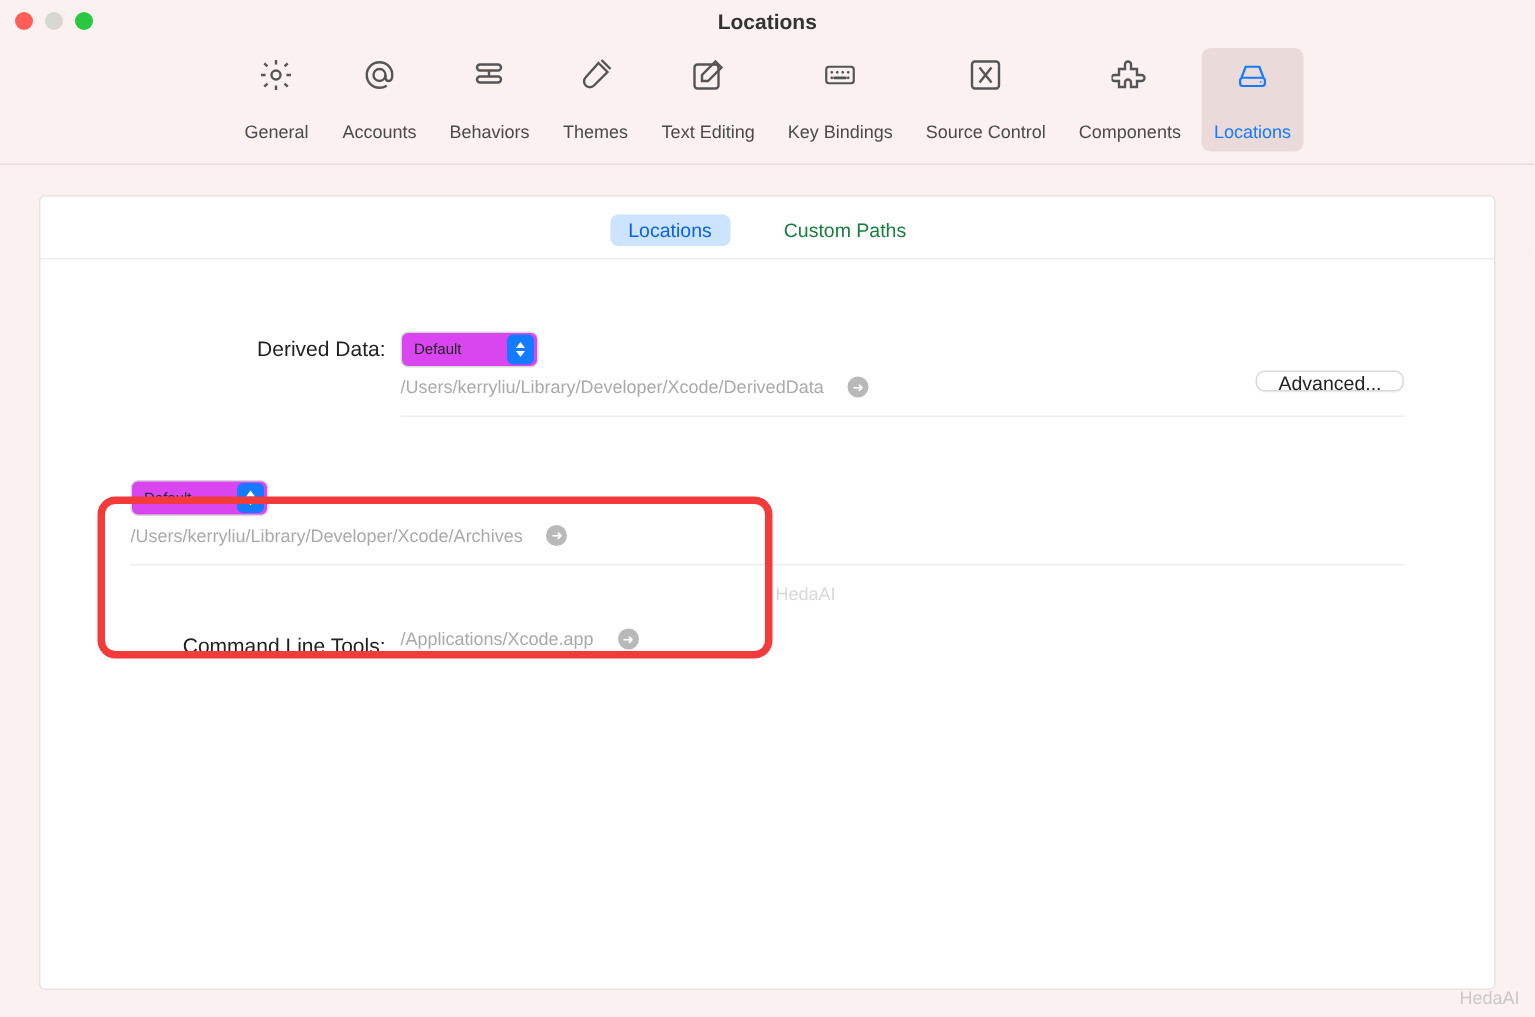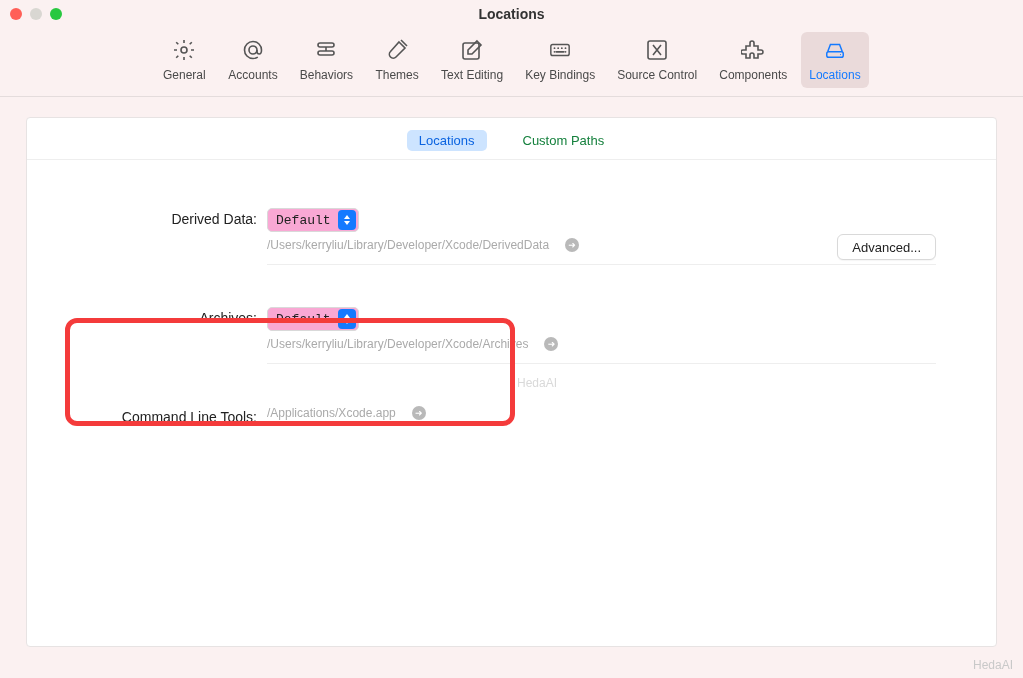--- a/index.html
+++ b/index.html
@@ -53,21 +53,21 @@
     border-bottom: 1px solid #e4dcdc;
   }
   .tool-item {
     display: flex;
     flex-direction: column;
     align-items: center;
     min-width: 60px;
     padding: 6px 8px 6px 8px;
     border-radius: 6px;
     cursor: pointer;
-    gap: 6px;
+    gap: 19px;
   }
   .tool-item.selected {
     background: #eadada;
   }
   .tool-item .icon {
     width: 28px; height: 24px;
     display: flex;
     align-items: center;
     justify-content: center;
   }
@@ -142,27 +142,26 @@
     position: relative;
   }
   .value-col.nounderline { border-bottom: none; }
 
   .popup {
     display: inline-flex;
     align-items: center;
     height: 24px;
     border: 1px solid #d9d9d9;
     border-radius: 5px;
-    background: #f9a8d4;
+    background: #d946ef;
     padding-left: 8px;
-    font-size: 13px;
+    font-size: 10px;
     color: #222;
     cursor: pointer;
     position: relative;
-    font-family: Liberation Mono, monospace;
   }
   .popup-small { width: 92px; }
   .popup-large { width: 210px; }
   .popup .arrows {
     width: 18px; height: 20px;
     margin-left: auto;
     margin-right: 2px;
     border-radius: 4px;
     background: #147aff;
     display: flex;
@@ -200,21 +199,21 @@
     align-items: center;
     justify-content: center;
     color: #fff;
     font-size: 9px;
   }
 
   .adv-btn {
     position: absolute;
     right: 0;
     top: 26px;
-    height: 26px;
+    height: 14px;
     padding: 0 14px;
     border: 1px solid #d9d9d9;
     border-radius: 6px;
     background: #fff;
     font-size: 13px;
     cursor: pointer;
     color: #222;
     box-shadow: 0 1px 1px rgba(0,0,0,0.04);
   }
 
@@ -362,21 +361,20 @@
           </div>
           <div class="path-text">
             <span>/Users/kerryliu/Library/Developer/Xcode/DerivedData</span>
             <span class="go-icon">➜</span>
           </div>
           <button class="adv-btn">Advanced...</button>
         </div>
       </div>
 
       <div class="row">
-        <div class="label-col">Archives:</div>
         <div class="value-col">
           <div class="popup popup-small">
             <span>Default</span>
             <span class="arrows"></span>
           </div>
           <div class="path-text">
             <span>/Users/kerryliu/Library/Developer/Xcode/Archives</span>
             <span class="go-icon">➜</span>
           </div>
         </div>

